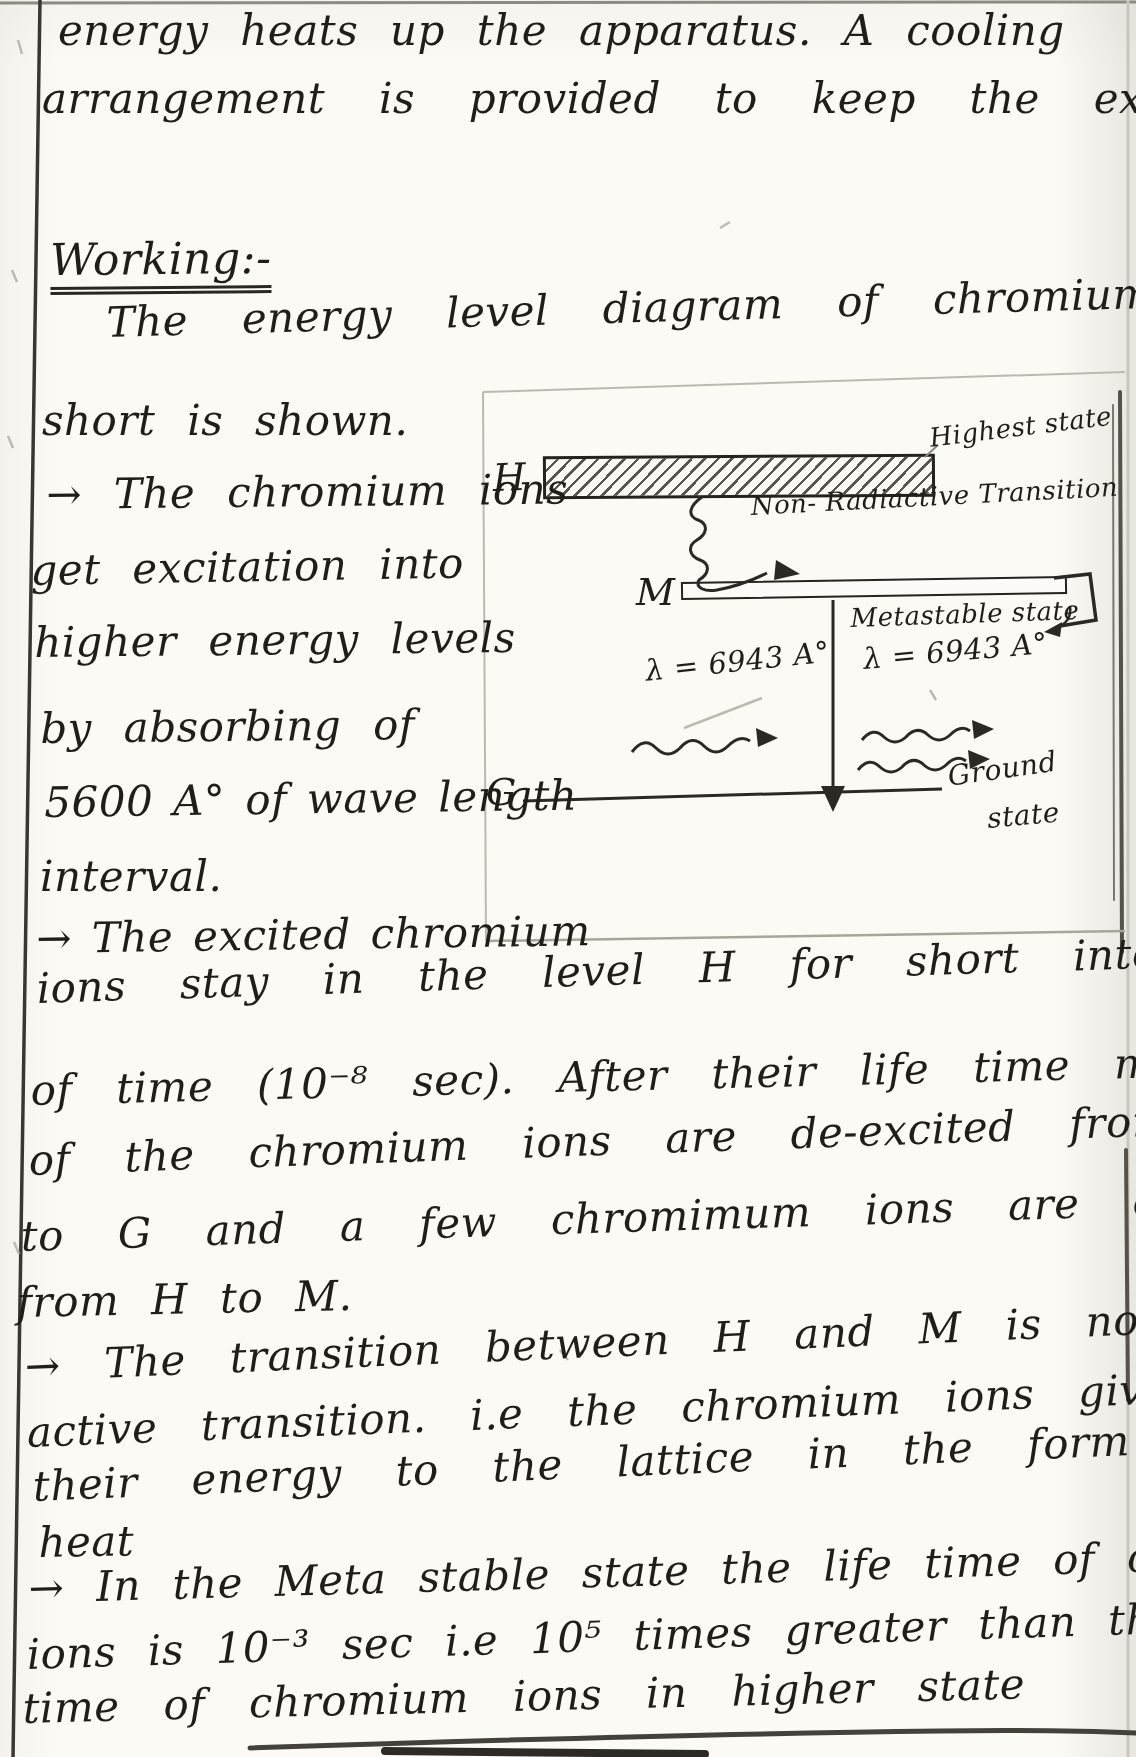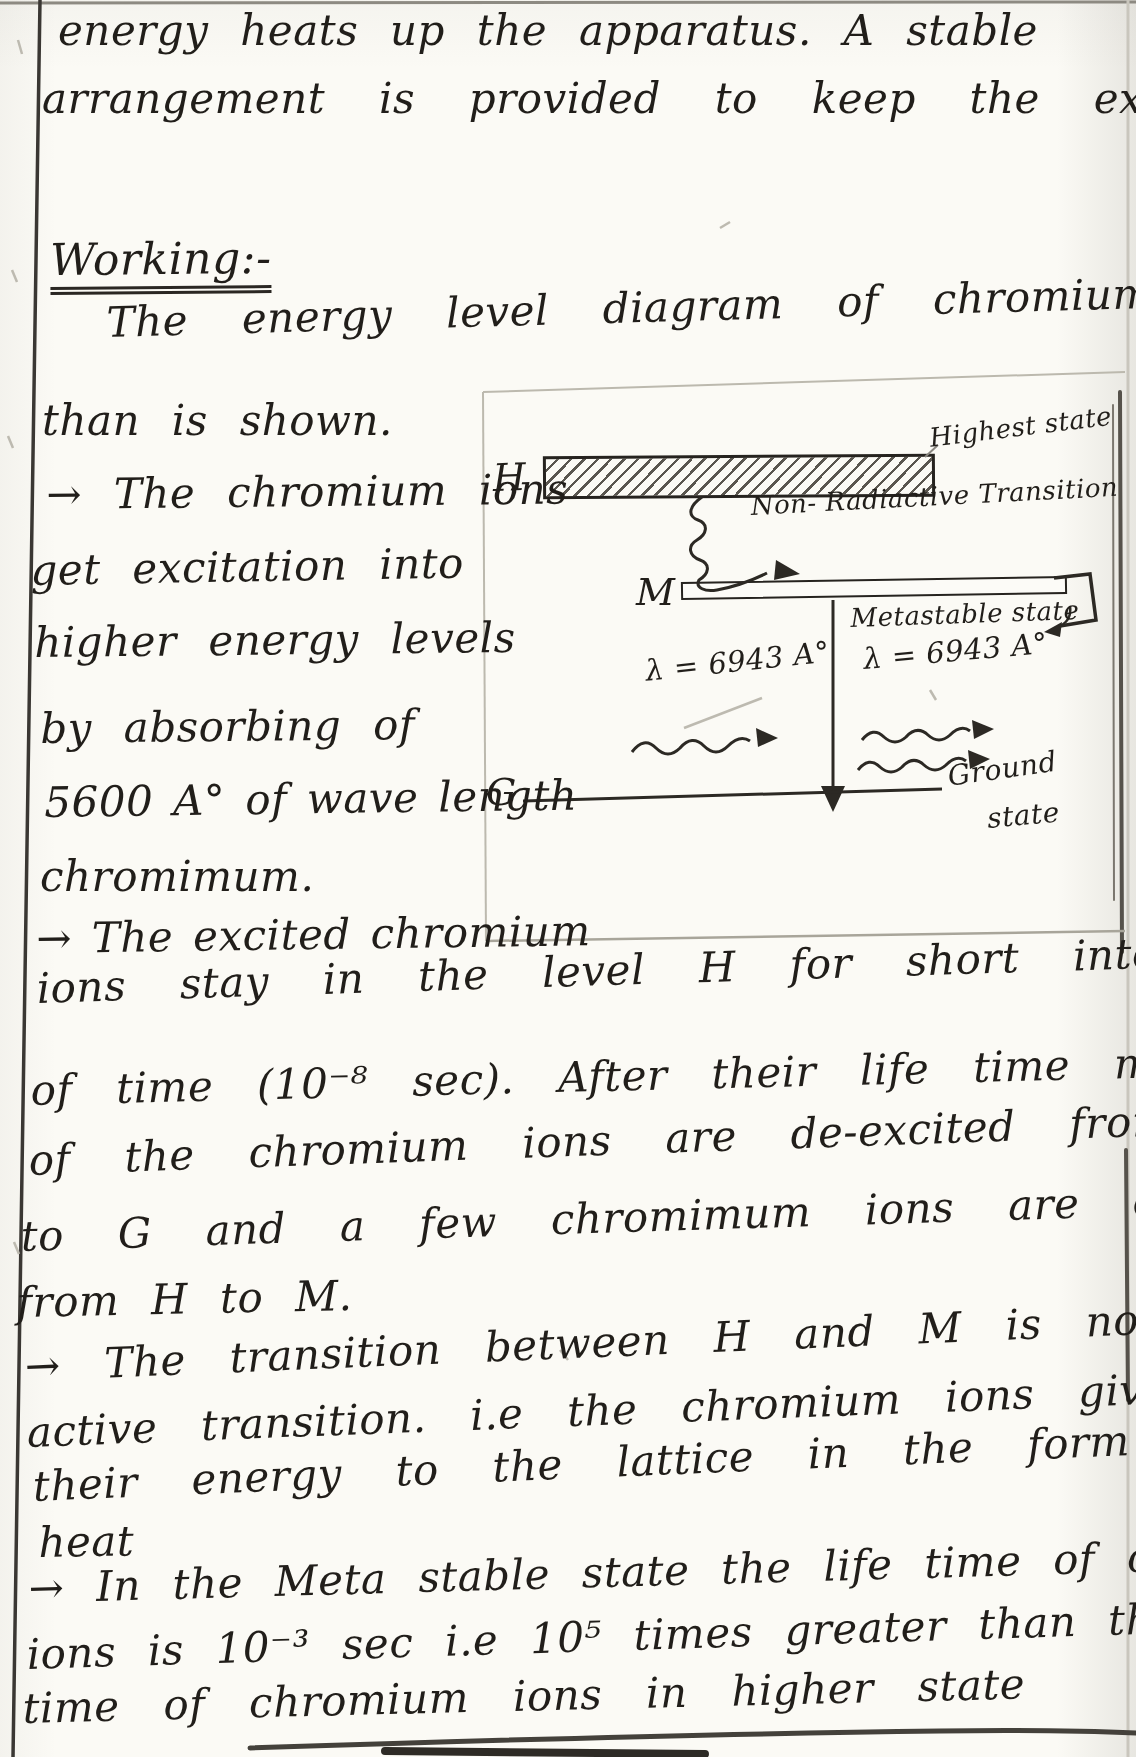--- a/index.html
+++ b/index.html
@@ -103,33 +103,33 @@
       <path d="M18,40 l4,14"></path>
       <path d="M12,270 l5,12"></path>
       <path d="M8,436 l5,12"></path>
       <path d="M14,1242 l5,12"></path>
       <path d="M720,228 l10,-6"></path>
       <path d="M930,690 l6,10"></path>
       <path d="M560,1350 l8,10"></path>
     </g>
   </svg>
 
-  <div class="ink txt ws-md" style="left:58px;top:8px">energy heats up the apparatus. A stable</div>
+  <div class="ink txt ws-md" style="left:58px;top:8px">energy heats up the apparatus. A cooling</div>
   <div class="ink txt ws-xl" style="left:42px;top:76px">arrangement is provided to keep the experimental</div>
 
   <div class="ink txt heading" style="left:50px;top:236px;transform:rotate(-.5deg)">Working:-</div>
 
   <div class="ink txt ws-xl" style="left:106px;top:300px;transform:rotate(-1.6deg)">The energy level diagram of chromium</div>
-  <div class="ink txt ws-md" style="left:42px;top:398px">than is shown.</div>
+  <div class="ink txt ws-md" style="left:42px;top:398px">short is shown.</div>
   <div class="ink txt ws-md" style="left:46px;top:472px;transform:rotate(-.6deg)">→ The chromium ions</div>
   <div class="ink txt ws-md" style="left:30px;top:548px;transform:rotate(-1deg)">get excitation into</div>
   <div class="ink txt ws-md" style="left:34px;top:620px;transform:rotate(-.6deg)">higher energy levels</div>
   <div class="ink txt ws-md" style="left:40px;top:706px;transform:rotate(-.6deg)">by absorbing of</div>
   <div class="ink txt ws-sm" style="left:44px;top:780px;transform:rotate(-.8deg)">5600 A° of wave length</div>
-  <div class="ink txt ws-sm" style="left:40px;top:854px">chromimum.</div>
+  <div class="ink txt ws-sm" style="left:40px;top:854px">interval.</div>
   <div class="ink txt ws-sm" style="left:36px;top:916px;transform:rotate(-.8deg)">→ The excited chromium</div>
   <div class="ink txt ws-xl" style="left:36px;top:966px;transform:rotate(-1.8deg)">ions stay in the level H for short interval</div>
   <div class="ink txt ws-lg" style="left:30px;top:1068px;transform:rotate(-1.4deg)">of time (10⁻⁸ sec). After their life time most</div>
   <div class="ink txt ws-xl" style="left:28px;top:1138px;transform:rotate(-2deg)">of the chromium ions are de-excited from H</div>
   <div class="ink txt ws-xl" style="left:20px;top:1214px;transform:rotate(-1.8deg)">to G and a few chromimum ions are de-eacited</div>
   <div class="ink txt ws-md" style="left:16px;top:1280px;transform:rotate(-1.2deg)">from H to M.</div>
   <div class="ink txt ws-lg" style="left:24px;top:1344px;transform:rotate(-2.4deg)">→ The transition between H and M is non-radioa-</div>
   <div class="ink txt ws-lg" style="left:26px;top:1410px;transform:rotate(-2.2deg)">active transition. i.e the chromium ions gives</div>
   <div class="ink txt ws-xl" style="left:32px;top:1464px;transform:rotate(-2.4deg)">their energy to the lattice in the form of</div>
   <div class="ink txt ws-sm" style="left:38px;top:1520px;transform:rotate(-1deg)">heat</div>

